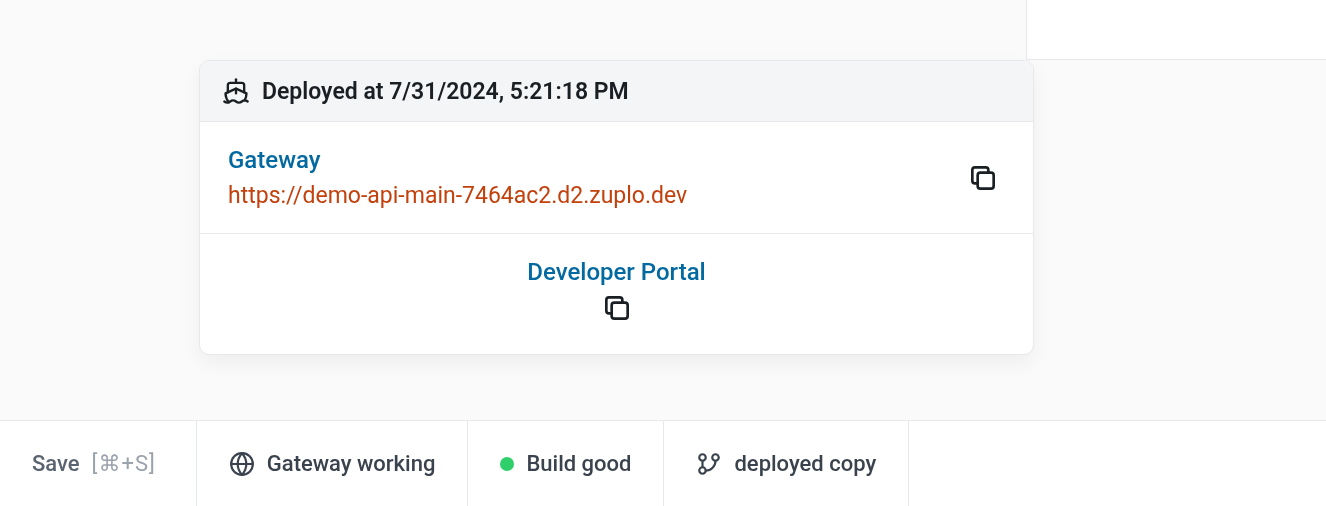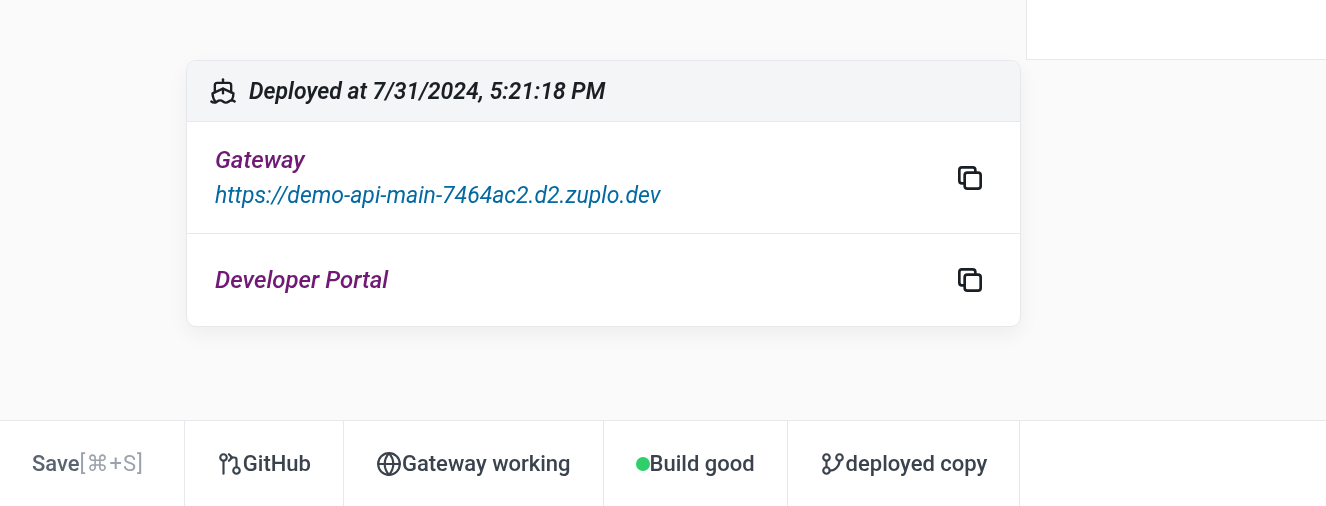--- a/index.html
+++ b/index.html
@@ -29,28 +29,27 @@
       right: 0;
       width: 300px;
       height: 60px;
       background: #ffffff;
       border-left: 1px solid #e6e8eb;
       border-bottom: 1px solid #e6e8eb;
     }
     .popover {
       position: absolute;
       top: 60px;
-      left: 186px;
+      left: 199px;
       width: 835px;
       background: #ffffff;
       border: 1px solid #e6e8eb;
       border-radius: 10px;
       box-shadow: 0 8px 20px rgba(0,0,0,0.05);
       overflow: hidden;
-      font-style: italic;
     }
     .popover-header {
       display: flex;
       align-items: center;
       gap: 12px;
       padding: 16px 22px;
       background: #f4f5f6;
       border-bottom: 1px solid #e6e8eb;
     }
     .popover-header-text {
@@ -60,35 +59,36 @@
     }
     .popover-item {
       display: flex;
       align-items: center;
       justify-content: space-between;
       padding: 24px 28px;
       border-bottom: 1px solid #e6e8eb;
     }
     .popover-item:last-child {
       border-bottom: none;
+      flex-direction: column;
     }
     .popover-item-text {
       display: flex;
       flex-direction: column;
       gap: 8px;
     }
     .item-label {
       font-size: 24px;
       font-weight: 500;
-      color: #701a75;
+      color: #0369a1;
     }
     .item-url {
       font-size: 23px;
       font-weight: 400;
-      color: #0369a1;
+      color: #c2410c;
     }
     .copy-btn {
       background: transparent;
       border: none;
       cursor: pointer;
       padding: 6px;
       display: flex;
       align-items: center;
       justify-content: center;
       color: #1a1f24;
@@ -101,20 +101,21 @@
       height: 86px;
       background: #ffffff;
       border-top: 1px solid #e6e8eb;
       display: flex;
       align-items: stretch;
     }
     .status-item {
       display: flex;
       align-items: center;
       justify-content: center;
+      gap: 12px;
       padding: 0 32px;
       border-right: 1px solid #e6e8eb;
       font-size: 22px;
       color: #3a434d;
       font-weight: 500;
       white-space: nowrap;
     }
     .status-item.save {
       border-right: 1px solid #e6e8eb;
       padding-left: 32px;
@@ -196,32 +197,20 @@
     </button>
   </div>
 </div>
 
 <div class="status-bar">
   <div class="status-item save">
     <span>Save</span>
     <span class="shortcut">[⌘+S]</span>
   </div>
 
-  <div class="status-item">
-    <span class="icon">
-      <svg width="26" height="26" viewBox="0 0 24 24" fill="none" stroke="#3a434d" stroke-width="2" stroke-linecap="round" stroke-linejoin="round">
-        <circle cx="18" cy="18" r="3"></circle>
-        <circle cx="6" cy="6" r="3"></circle>
-        <path d="M6 9v12"></path>
-        <path d="M13 6h3a2 2 0 0 1 2 2v7"></path>
-        <path d="M11 9l3-3-3-3"></path>
-      </svg>
-    </span>
-    <span>GitHub</span>
-  </div>
 
   <div class="status-item">
     <span class="icon">
       <svg width="26" height="26" viewBox="0 0 24 24" fill="none" stroke="#3a434d" stroke-width="2" stroke-linecap="round" stroke-linejoin="round">
         <circle cx="12" cy="12" r="10"></circle>
         <line x1="2" y1="12" x2="22" y2="12"></line>
         <path d="M12 2a15.3 15.3 0 0 1 4 10 15.3 15.3 0 0 1-4 10 15.3 15.3 0 0 1-4-10 15.3 15.3 0 0 1 4-10z"></path>
       </svg>
     </span>
     <span>Gateway working</span>

